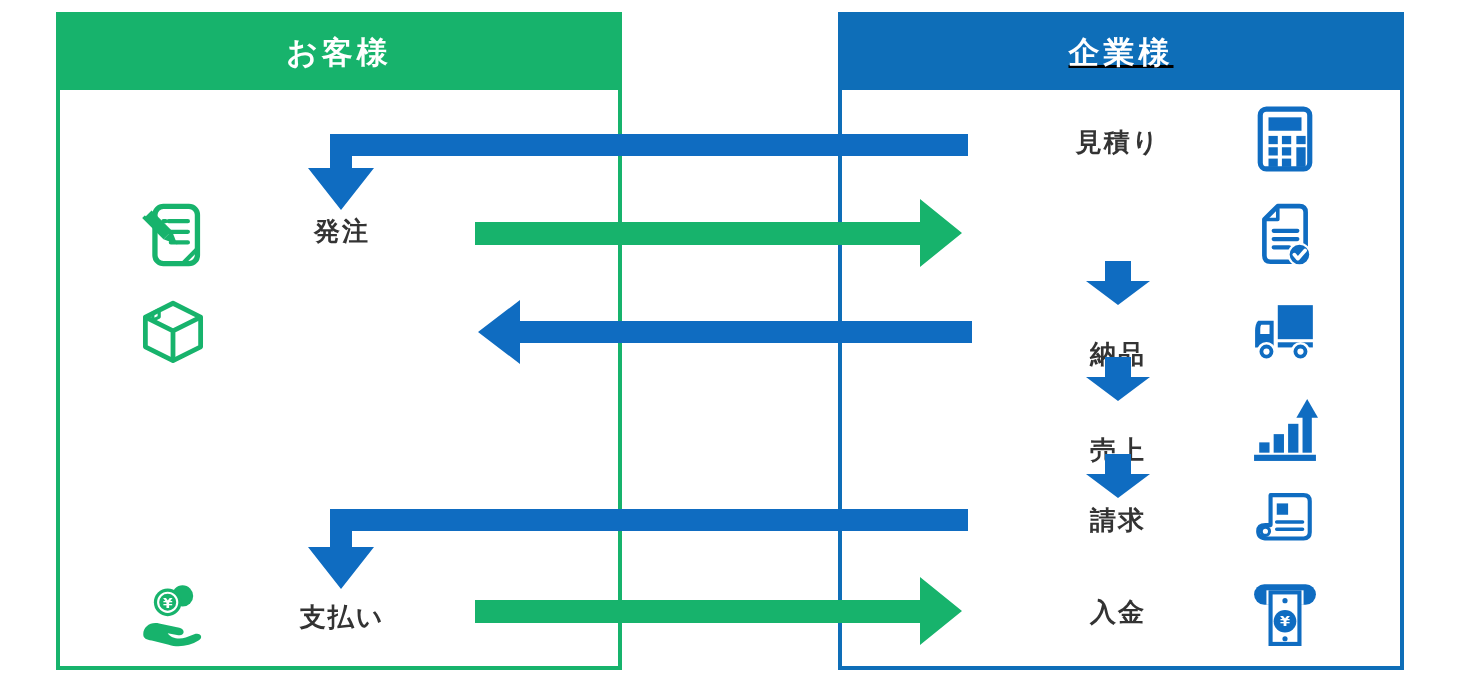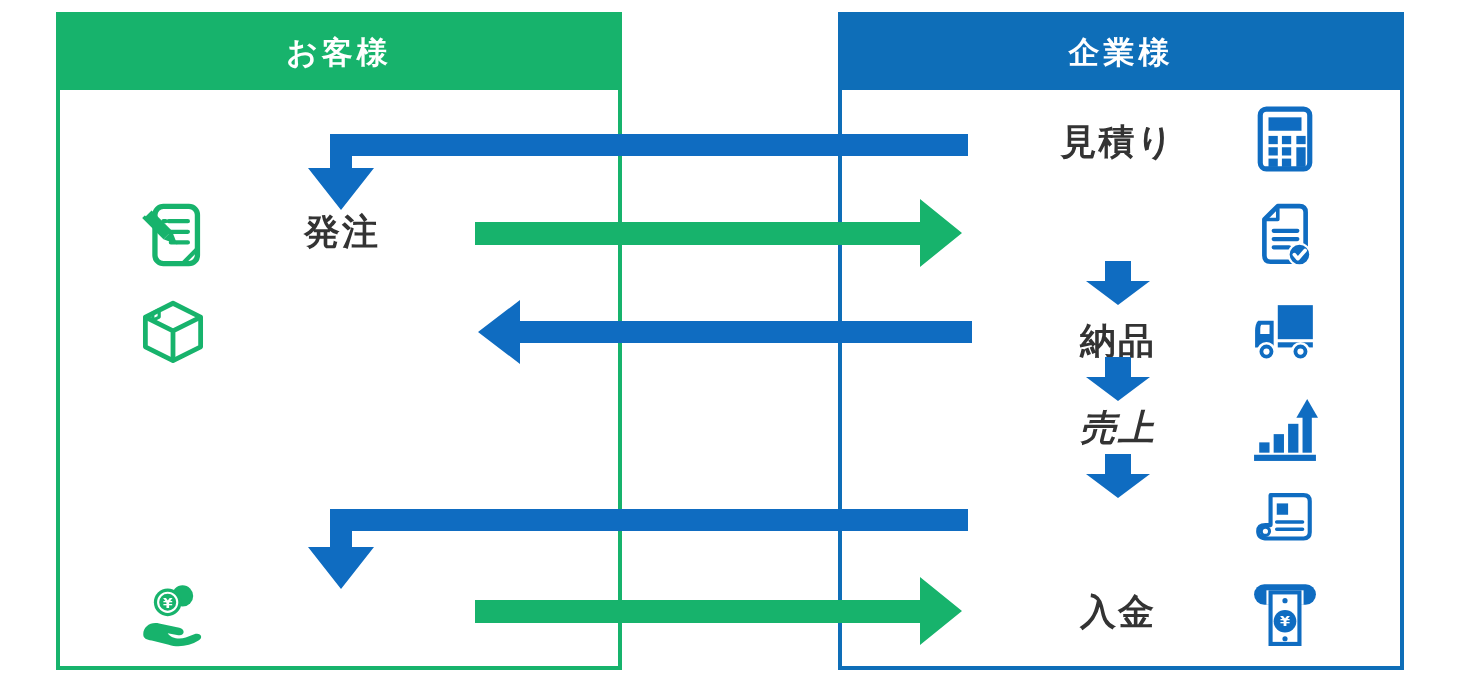--- a/index.html
+++ b/index.html
@@ -4,27 +4,27 @@
 <style>
   :root{
     --green:#17b36c; --blue:#0e6eb8; --arrow-blue:#0f6cc1;
     --label-text:#333333; --header-text:#ffffff;
   }
   html,body{margin:0;padding:0;background:#fff;}
   body{font-family:"DejaVu Sans","Liberation Sans",sans-serif;}
   .canvas{position:relative;width:1460px;height:684px;background:#fff;overflow:hidden;}
   .panel{position:absolute;top:12px;width:566px;height:658px;box-sizing:border-box;border:4px solid;background:#fff;}
   .panel.customer{left:56px;border-color:var(--green);}
-  .panel.company{left:838px;border-color:var(--blue);}
+  .panel.company{left:838px;border-color:var(--blue);text-decoration:underline;}
   .panel-header{height:74px;display:flex;align-items:center;justify-content:center;
     color:var(--header-text);font-size:31px;font-weight:700;letter-spacing:4px;}
   .customer .panel-header{background:var(--green);}
   .company .panel-header{background:var(--blue);}
   .step-label{position:absolute;z-index:2;height:42px;line-height:42px;text-align:center;
-    color:var(--label-text);font-size:36px;font-weight:700;letter-spacing:2px;white-space:nowrap;}
+    color:var(--label-text);font-size:26px;font-weight:700;letter-spacing:2px;white-space:nowrap;}
   .left-label{left:212px;width:260px;font-family:Liberation Serif, serif;}
   .right-label{left:1018px;width:200px;}
   .icon{position:absolute;z-index:2;}
   .icon svg{display:block;}
   .overlay{position:absolute;left:0;top:0;z-index:3;pointer-events:none;}
   .flow-blue{fill:var(--arrow-blue);}
   .flow-green{fill:var(--green);}
   .g-stroke{stroke:var(--green);}
   .b-stroke{stroke:var(--arrow-blue);}
   .g-fill{fill:var(--green);}
@@ -70,20 +70,21 @@
 
   <div class="icon" style="left:139px;top:580px;">
     <svg width="68" height="68" viewBox="0 0 64 64" fill="none">
       <circle cx="41" cy="15" r="10" class="g-fill"></circle>
       <circle cx="27" cy="21" r="13" class="g-fill"></circle>
       <circle cx="27" cy="21" r="9" fill="none" stroke="#fff" stroke-width="2"></circle>
       <text x="27" y="26" text-anchor="middle" fill="#fff" font-size="13" font-weight="700">¥</text>
       <path d="M4,51 C4,44 11,39 19,41 L38,45 C44,46.5 43,53 37,52 L27,50 C30,55 38,56 44,54 L52,51 C58,49 61,54 56,57 C48,62 37,64 28,61 L12,57 C7,56 4,55 4,51 Z" class="g-fill"></path>
     </svg>
   </div>
+  <div class="step-label left-label" style="top:597px;">支払い</div>
 
   <div class="step-label right-label" style="top:121px;">見積り</div>
   <div class="icon" style="left:1252px;top:106px;">
     <svg width="66" height="66" viewBox="0 0 64 64" fill="none">
       <rect x="8" y="3" width="48" height="58" rx="6" fill="#fff" class="b-stroke" stroke-width="5"></rect>
       <rect x="16" y="11" width="32" height="13" class="b-fill"></rect>
       <rect x="16" y="29" width="9" height="8" class="b-fill"></rect>
         <rect x="29" y="29" width="9" height="8" class="b-fill"></rect>
         <rect x="43" y="29" width="9" height="8" class="b-fill"></rect>
       <rect x="16" y="40" width="9" height="8" class="b-fill"></rect>
@@ -97,46 +98,47 @@
   <div class="icon" style="left:1252px;top:203px;">
     <svg width="66" height="66" viewBox="0 0 64 64" fill="none">
       <path d="M25,3 H46 Q52,3 52,9 V51 Q52,57 46,57 H18 Q12,57 12,51 V16 Z" fill="#fff" class="b-stroke" stroke-width="4.5" stroke-linejoin="round"></path>
       <path d="M25,3 V16 H12" class="b-stroke" stroke-width="3.5" stroke-linejoin="round"></path>
       <path d="M21,27 H44 M21,35 H44 M21,43 H36" class="b-stroke" stroke-width="4" stroke-linecap="round"></path>
       <circle cx="46" cy="50" r="10.5" class="b-fill" stroke="#fff" stroke-width="2"></circle>
       <path d="M41,50 l3.5,4 l7,-8" stroke="#fff" stroke-width="3.5" fill="none" stroke-linecap="round" stroke-linejoin="round"></path>
     </svg>
   </div>
 
-  <div class="step-label right-label" style="top:320px;text-align:center;">納品</div>
+  <div class="step-label right-label" style="top:333px;text-align:center;">納品</div>
   <div class="icon" style="left:1252px;top:300px;">
     <svg width="66" height="66" viewBox="0 0 64 64" fill="none">
       <rect x="25" y="5" width="34" height="33" class="b-fill"></rect>
       <rect x="25" y="41" width="34" height="5" class="b-fill"></rect>
       <path d="M6,20 H21 V46 H3 V30 Q3,23 6,20 Z" class="b-fill"></path>
       <path d="M9,24 H17 V33 H8 V28 Q8,25 9,24 Z" fill="#fff"></path>
       <circle cx="14" cy="50" r="8" class="b-fill" stroke="#fff" stroke-width="2.5"></circle>
       <circle cx="14" cy="50" r="3" fill="#fff"></circle>
       <circle cx="47" cy="50" r="8" class="b-fill" stroke="#fff" stroke-width="2.5"></circle>
       <circle cx="47" cy="50" r="3" fill="#fff"></circle>
     </svg>
   </div>
 
-  <div class="step-label right-label" style="top:407px;font-style:italic;">売上</div>
+  <div class="step-label right-label" style="top:429px;">売上</div>
   <div class="icon" style="left:1252px;top:397px;">
     <svg width="66" height="66" viewBox="0 0 64 64" fill="none">
       <rect x="2" y="56" width="60" height="6" class="b-fill"></rect>
       <rect x="7" y="44" width="10" height="10" class="b-fill"></rect>
       <rect x="21" y="36" width="10" height="18" class="b-fill"></rect>
       <rect x="35" y="26" width="10" height="28" class="b-fill"></rect>
       <rect x="49" y="18" width="9" height="36" class="b-fill"></rect>
       <polygon points="43,20 53.5,2 64,20" class="b-fill"></polygon>
     </svg>
   </div>
 
+  <div class="step-label right-label" style="top:499px;">請求</div>
   <div class="icon" style="left:1252px;top:490px;">
     <svg width="66" height="66" viewBox="0 0 64 64" fill="none">
       <path d="M18,5 H50 Q56,5 56,11 V41 Q56,47 50,47 H15 Q6,47 6,40 Q6,34 13,34 L18,34 Z" fill="#fff" class="b-stroke" stroke-width="4" stroke-linejoin="round"></path>
       <circle cx="13" cy="40" r="4" fill="none" class="b-stroke" stroke-width="3"></circle>
       <rect x="24" y="13" width="11" height="11" class="b-fill"></rect>
       <path d="M24,31 H49 M24,38 H49" class="b-stroke" stroke-width="3.5" stroke-linecap="round"></path>
     </svg>
   </div>
 
   <div class="step-label right-label" style="top:591px;">入金</div>

